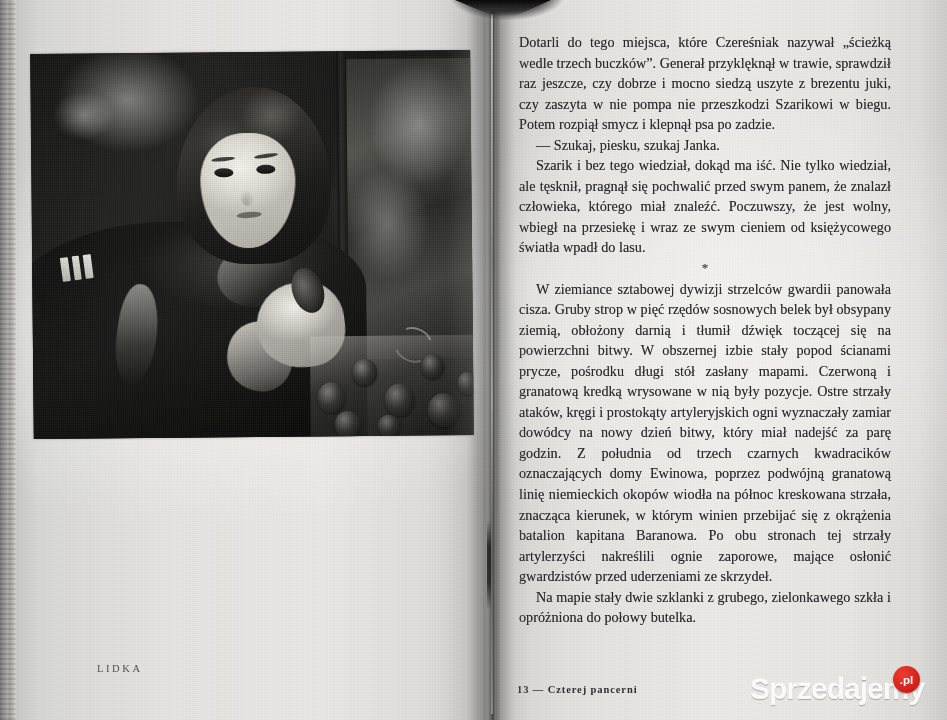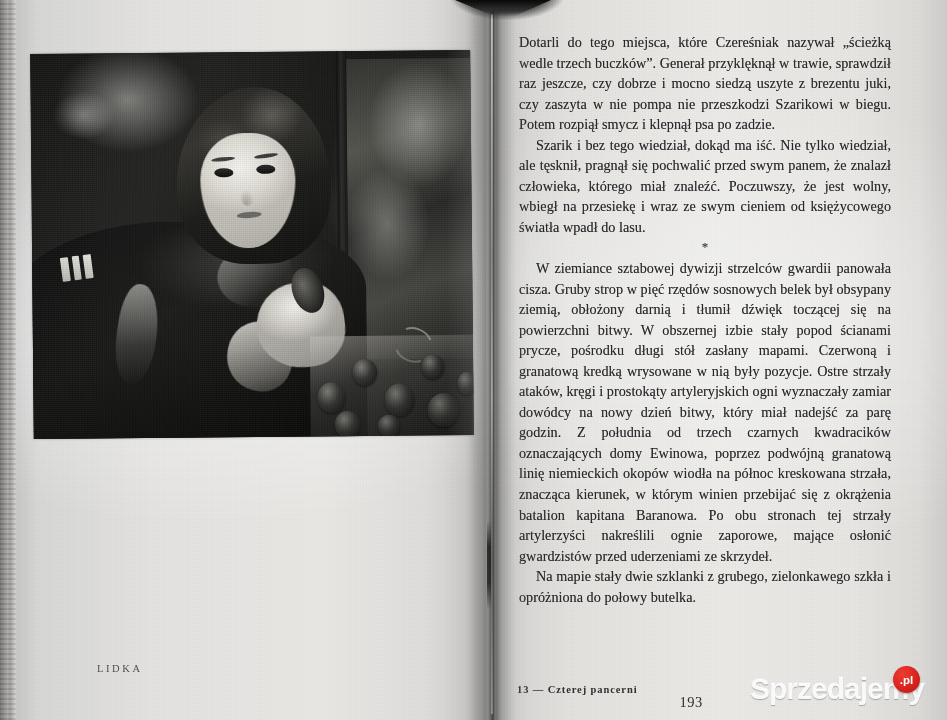--- a/index.html
+++ b/index.html
@@ -354,29 +354,29 @@
     </div>
 
     <div class="photo-caption">LIDKA</div>
 
     <div class="curl-left"></div>
   </div>
 
   <div class="page-right">
     <div class="body-text">
       <p class="noind">Dotarli do tego miejsca, które Czereśniak nazywał „ścieżką wedle trzech buczków”. Generał przyklęknął w trawie, sprawdził raz jeszcze, czy dobrze i mocno siedzą uszyte z brezentu juki, czy zaszyta w nie pompa nie przeszkodzi Szarikowi w biegu. Potem rozpiął smycz i klepnął psa po zadzie.</p>
+      <p class="ind">— Szukaj, piesku, szukaj Janka.</p>
       <p class="ind">Szarik i bez tego wiedział, dokąd ma iść. Nie tylko wiedział, ale tęsknił, pragnął się pochwalić przed swym panem, że znalazł człowieka, którego miał znaleźć. Poczuwszy, że jest wolny, wbiegł na przesiekę i wraz ze swym cieniem od księżycowego światła wpadł do lasu.</p>
       <p class="sep">*</p>
       <p class="ind">W ziemiance sztabowej dywizji strzelców gwardii panowała cisza. Gruby strop w pięć rzędów sosnowych belek był obsypany ziemią, obłożony darnią i tłumił dźwięk toczącej się na powierzchni bitwy. W obszernej izbie stały popod ścianami prycze, pośrodku długi stół zasłany mapami. Czerwoną i granatową kredką wrysowane w nią były pozycje. Ostre strzały ataków, kręgi i prostokąty artyleryjskich ogni wyznaczały zamiar dowódcy na nowy dzień bitwy, który miał nadejść za parę godzin. Z południa od trzech czarnych kwadracików oznaczających domy Ewinowa, poprzez podwójną granatową linię niemieckich okopów wiodła na północ kreskowana strzała, znacząca kierunek, w którym winien przebijać się z okrążenia batalion kapitana Baranowa. Po obu stronach tej strzały artylerzyści nakreślili ognie zaporowe, mające osłonić gwardzistów przed uderzeniami ze skrzydeł.</p>
       <p class="ind">Na mapie stały dwie szklanki z grubego, zielonkawego szkła i opróżniona do połowy butelka.</p>
     </div>
 
     <div class="footer-note">13 — Czterej pancerni</div>
 
-    <div class="page-num">193</div>
 
     <div class="curl-right"></div>
   </div>
 
   <div class="gutter"></div>
   <div class="gutter-line"></div>
   <div class="gutter-dark"></div>
   <div class="top-shadow"></div>
   <div class="top-shadow2"></div>
   <div class="left-edge"></div>

